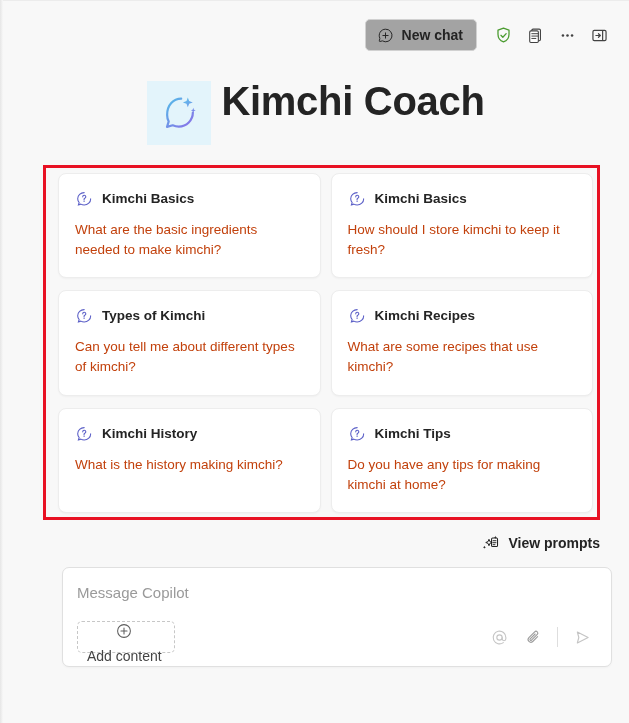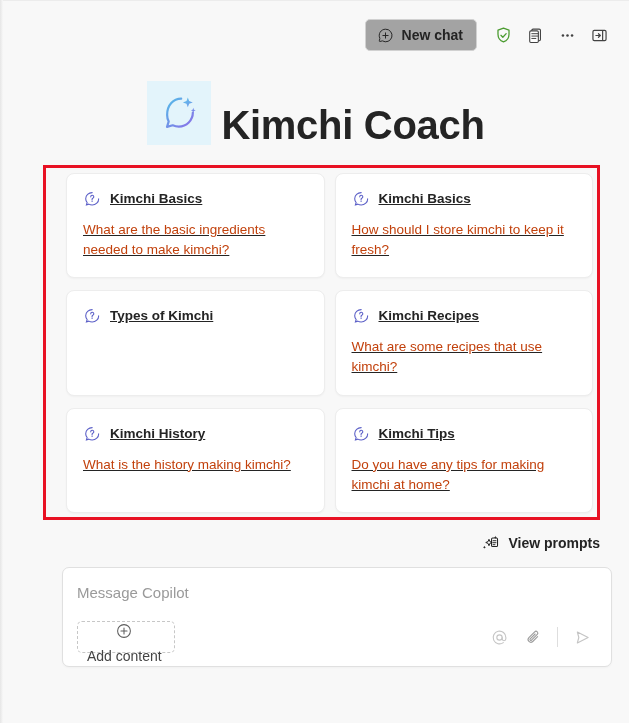--- a/index.html
+++ b/index.html
@@ -72,21 +72,21 @@
     border-radius: 5px;
     cursor: pointer;
     background: transparent;
     border: none;
   }
   .tb-gap { width: 10px; }
 
   
   .hero {
     display: flex;
-    align-items: flex-end;
+    align-items: flex-start;
     justify-content: center;
     gap: 10px;
     margin-top: 12px;
     margin-bottom: 20px;
     flex: 0 0 auto;
   }
   .hero-icon-box {
     width: 64px;
     height: 64px;
     background: #e3f4fb;
@@ -104,23 +104,22 @@
   }
 
   
   .grid-wrap {
     position: relative;
     margin: 0 29px 0 40px;
     flex: 0 0 auto;
   }
   .highlight-box {
     border: 3px solid #e81123;
-    padding: 5px 4px 4px 20px;
+    padding: 5px 4px 4px 12px;
     background: transparent;
-    text-decoration: underline;
   }
   .grid {
     display: grid;
     grid-template-columns: 1fr 1fr;
     gap: 12px 10px;
   }
   .card {
     background: #ffffff;
     border: 1px solid #ededed;
     border-radius: 8px;
@@ -355,20 +354,21 @@
           <div class="card-head">
             <span style="display:inline-flex;">
               <svg width="18" height="18" viewBox="0 0 20 20" fill="none">
                 <path d="M10.2 2.9c-4 0-7.2 3-7.2 6.7 0 1.6.6 3.1 1.6 4.3l-.8 2.6 2.7-.8c1.1.6 2.4.9 3.7.9 4 0 7.2-3 7.2-6.7" stroke="#5b5fc7" stroke-width="1.2" stroke-linecap="round" fill="none"></path>
                 <path d="M8.6 7.6a1.7 1.7 0 1 1 2.3 1.6c-.5.2-.8.6-.8 1.1v.4" stroke="#5b5fc7" stroke-width="1.2" stroke-linecap="round" fill="none"></path>
                 <circle cx="10.1" cy="12.5" r="0.72" fill="#5b5fc7"></circle>
               </svg>
             </span>
             <span class="card-title">Types of Kimchi</span>
           </div>
+          <div class="card-body">Can you tell me about different types of kimchi?</div>
         </div>
 
         <div class="card">
           <div class="card-head">
             <span style="display:inline-flex;">
               <svg width="18" height="18" viewBox="0 0 20 20" fill="none">
                 <path d="M10.2 2.9c-4 0-7.2 3-7.2 6.7 0 1.6.6 3.1 1.6 4.3l-.8 2.6 2.7-.8c1.1.6 2.4.9 3.7.9 4 0 7.2-3 7.2-6.7" stroke="#5b5fc7" stroke-width="1.2" stroke-linecap="round" fill="none"></path>
                 <path d="M8.6 7.6a1.7 1.7 0 1 1 2.3 1.6c-.5.2-.8.6-.8 1.1v.4" stroke="#5b5fc7" stroke-width="1.2" stroke-linecap="round" fill="none"></path>
                 <circle cx="10.1" cy="12.5" r="0.72" fill="#5b5fc7"></circle>
               </svg>

